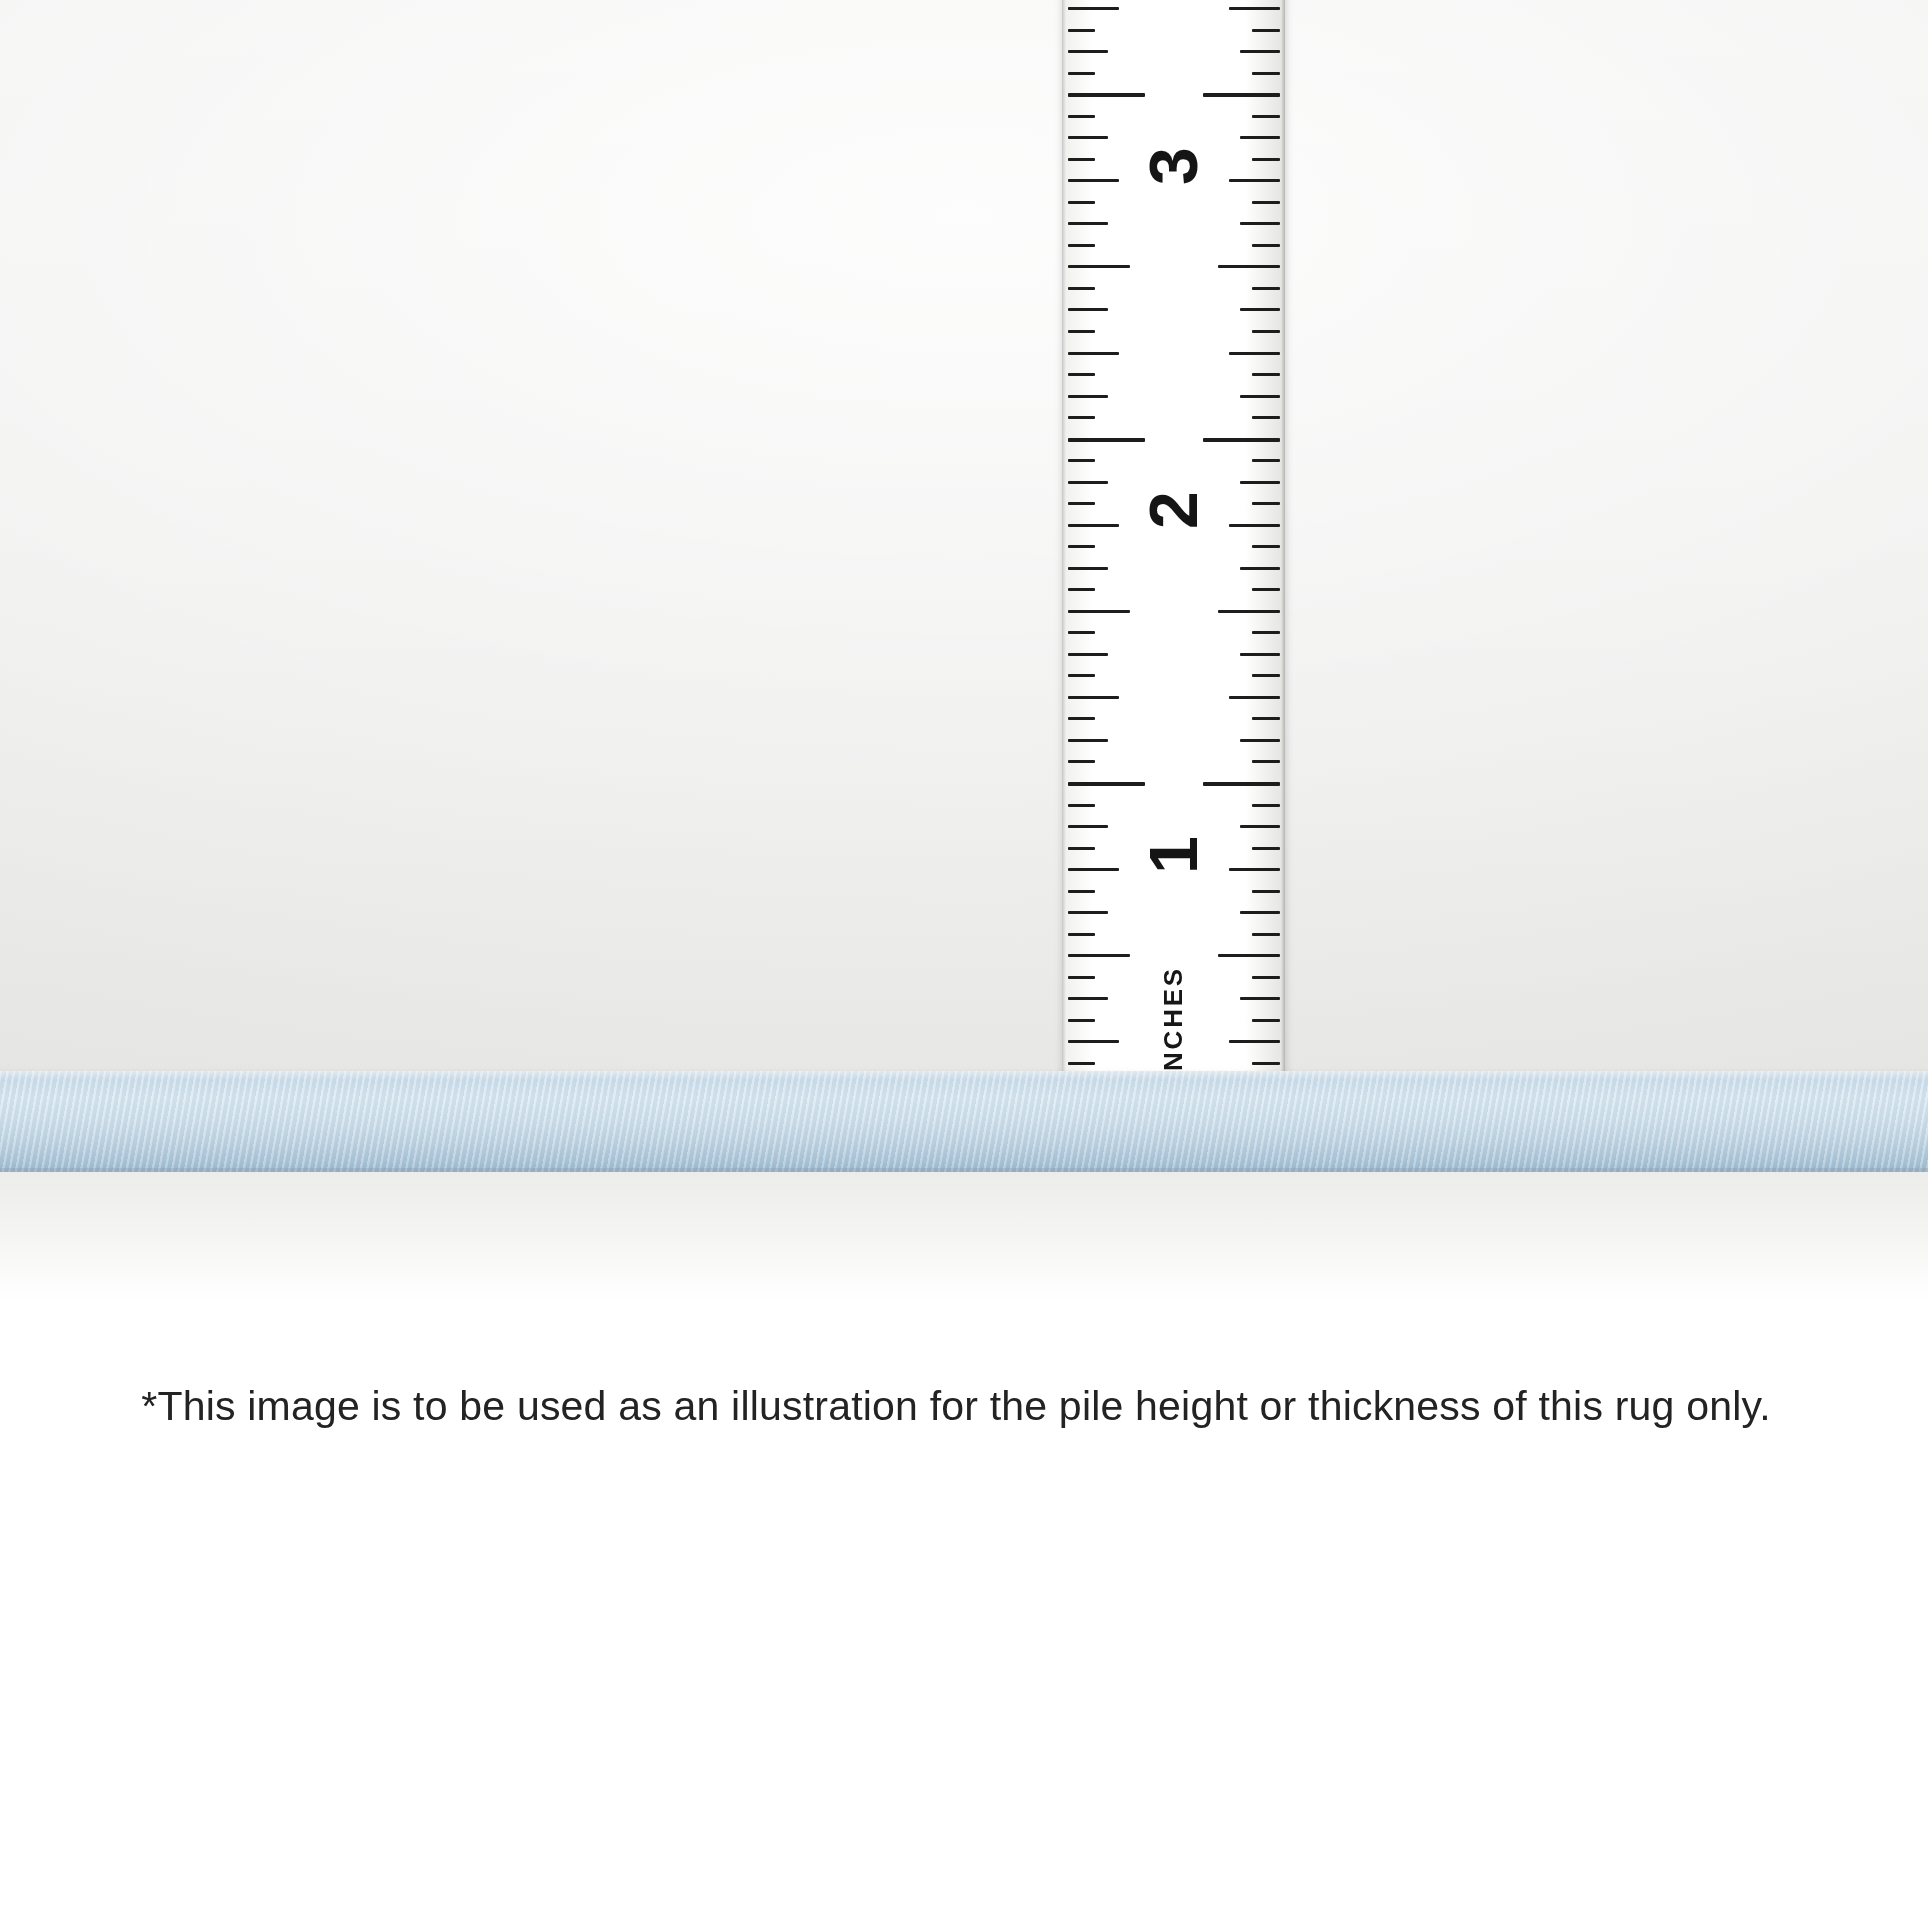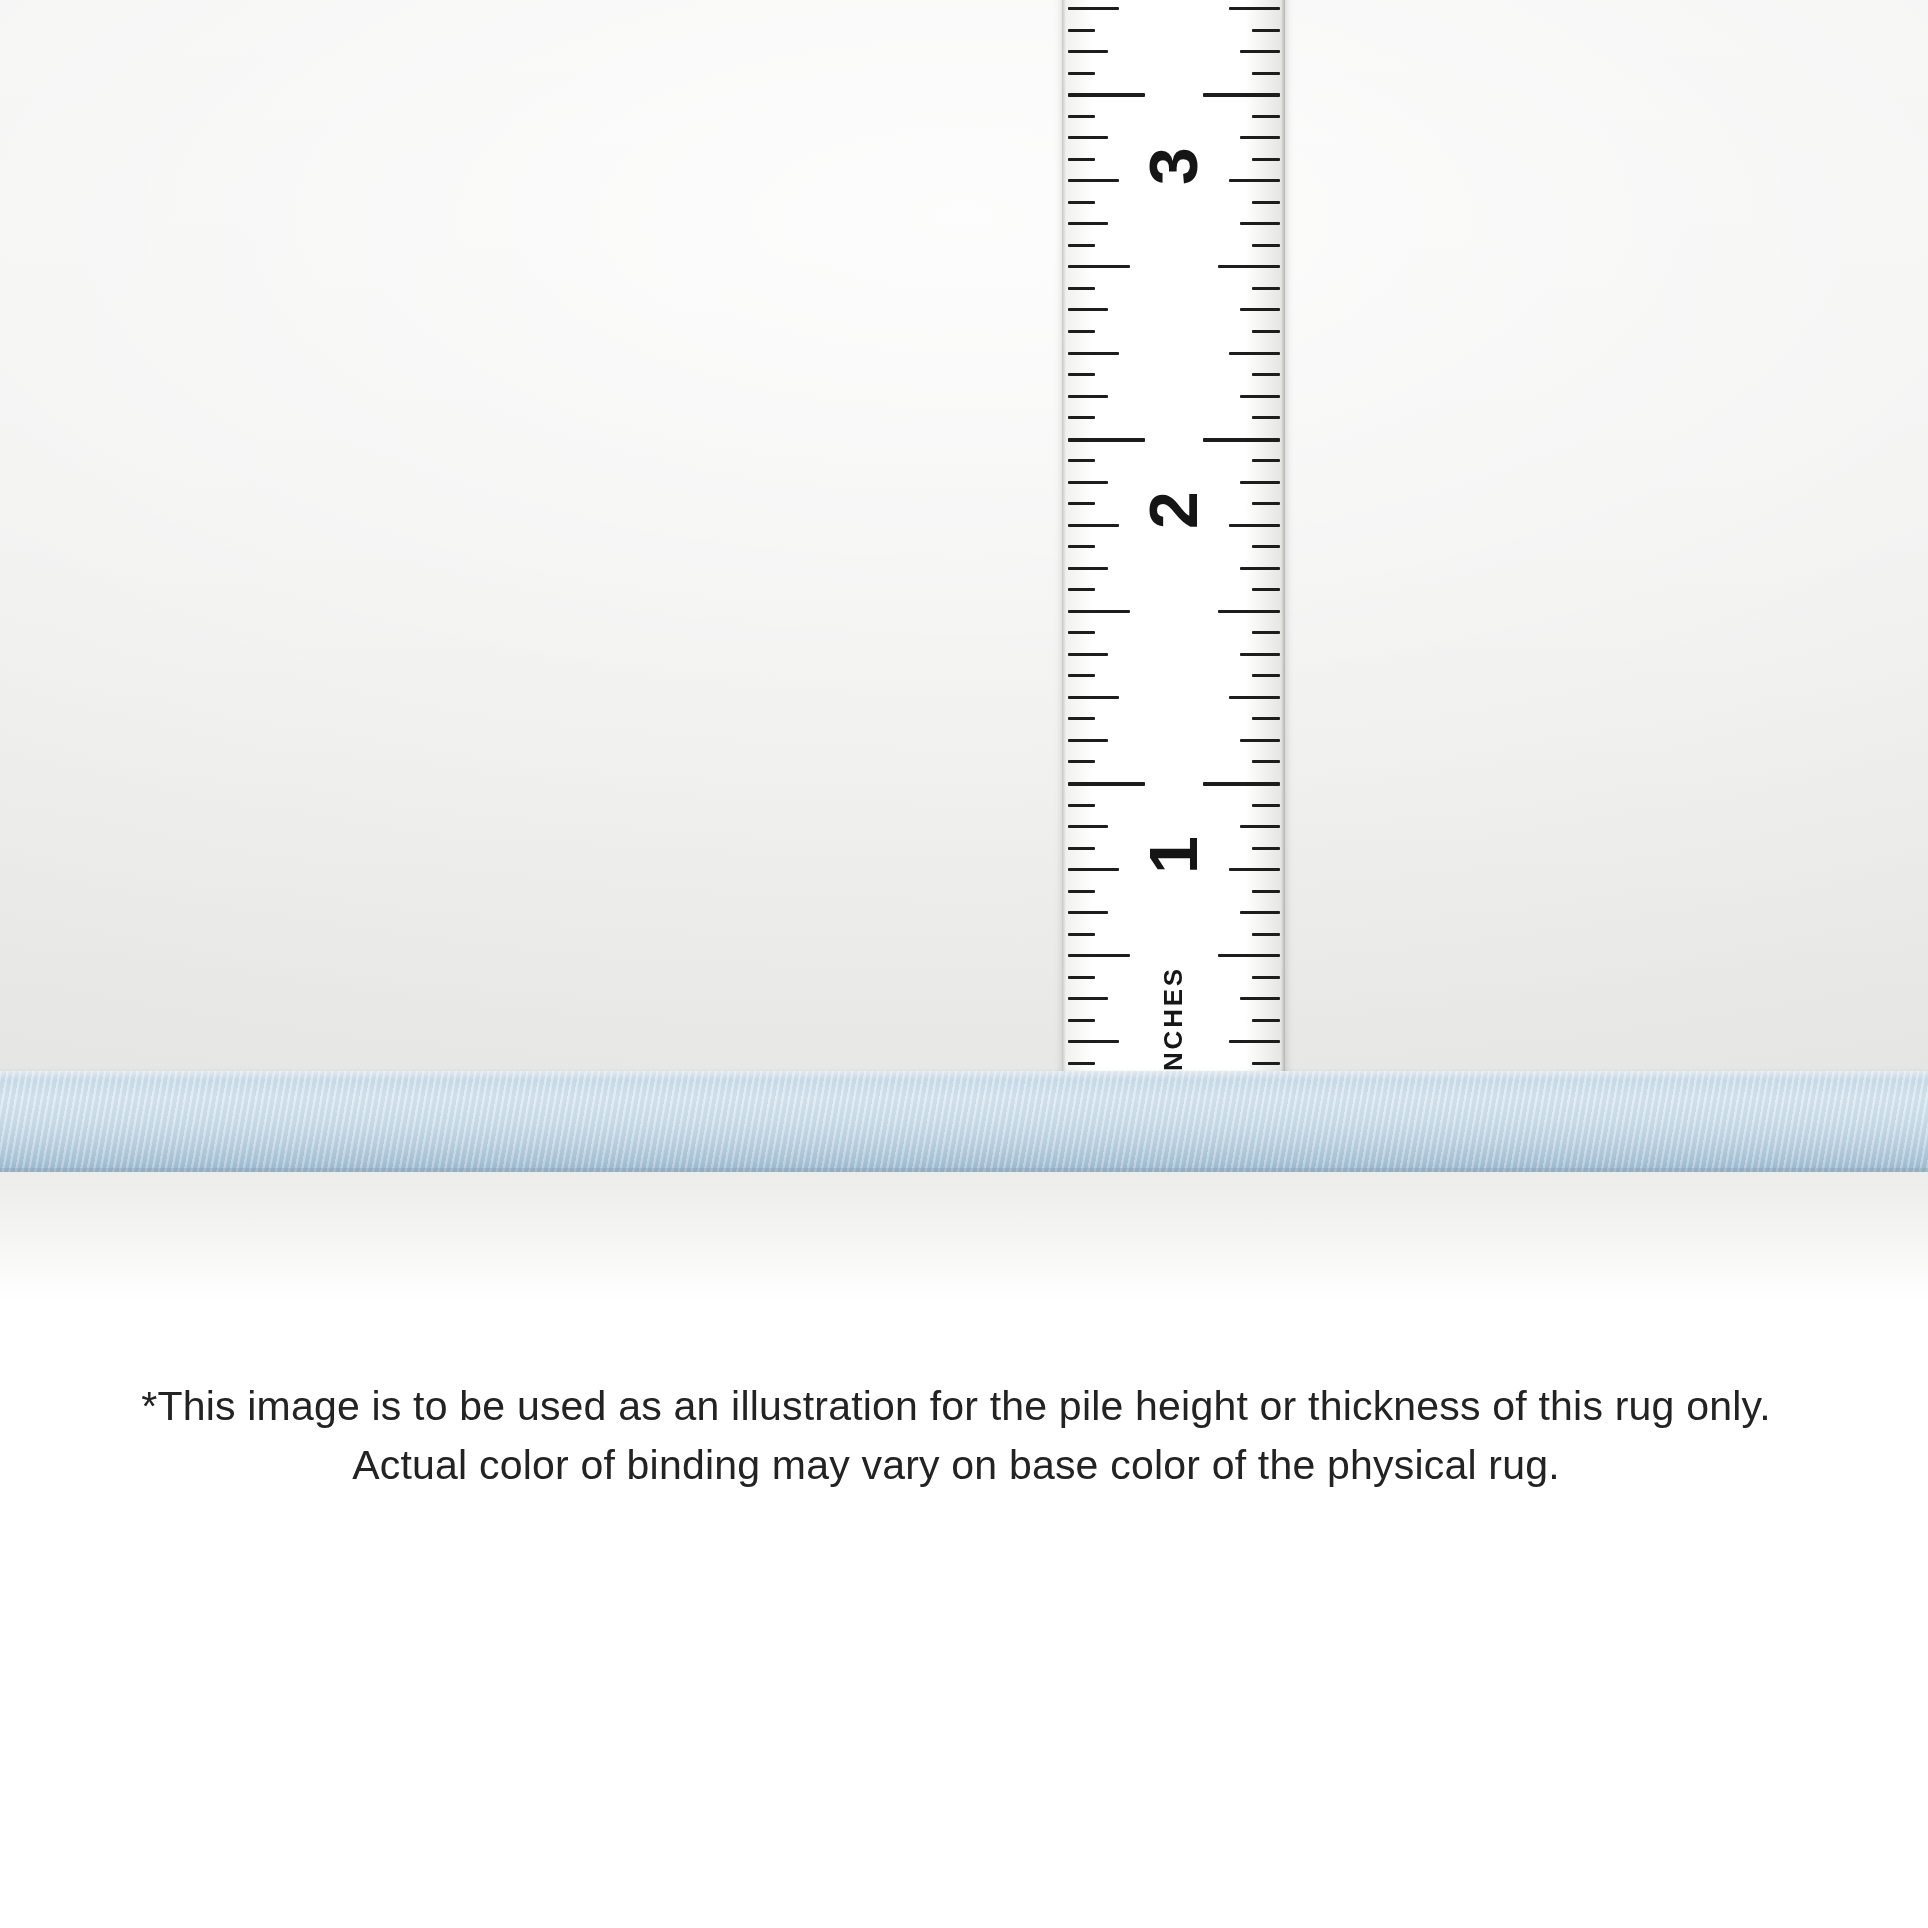--- a/index.html
+++ b/index.html
@@ -313,17 +313,16 @@
 
     <div class="ruler-tip"></div>
 
     <div class="rug-binding"></div>
     <div class="rug-shadow"></div>
     <div class="rug-face"></div>
   </div>
 
   <div class="caption">
     <span class="line">*This image is to be used as an illustration for the pile height or thickness of this rug only.</span>
-    <span class="line">Actual color of binding may vary on base color of the physical rug.</span>
   </div>
 
 </div>
 
 
 </body></html>

